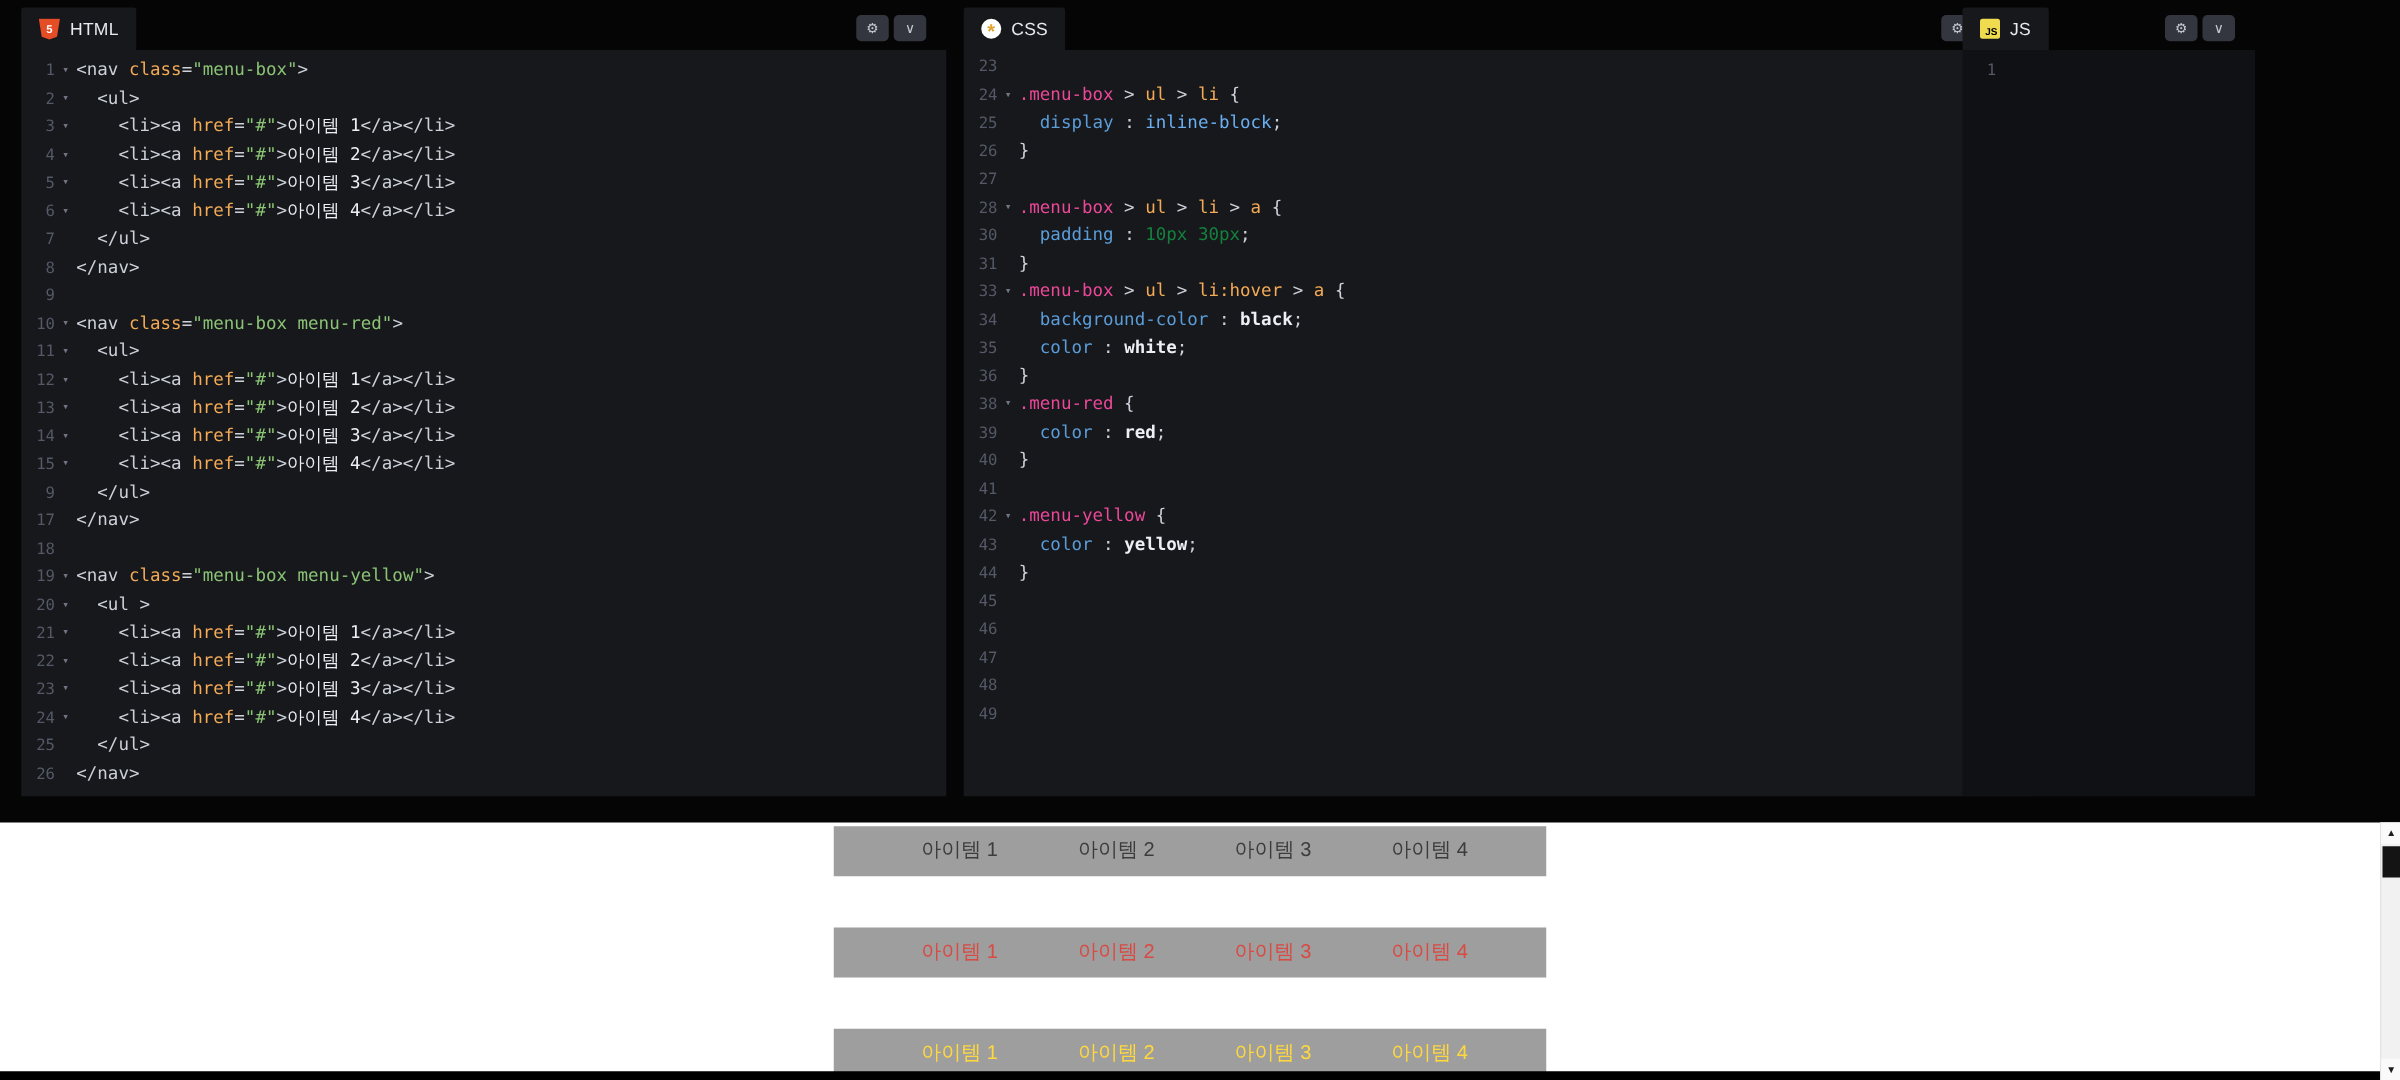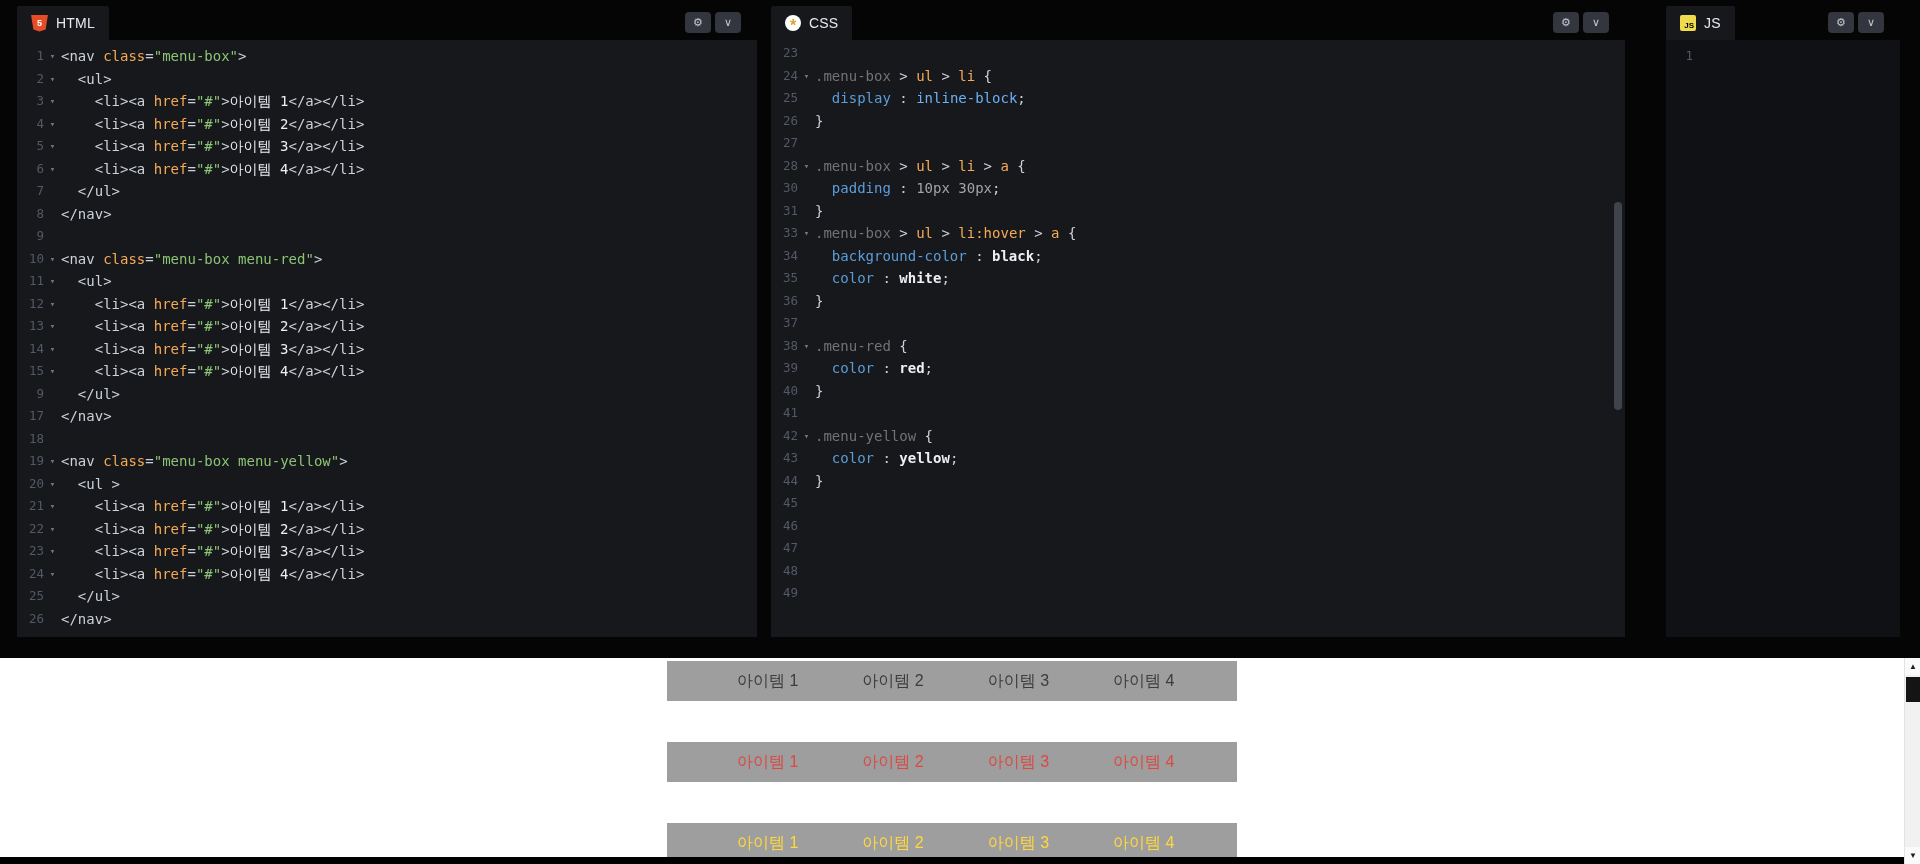--- a/index.html
+++ b/index.html
@@ -4,21 +4,21 @@
 <style>
   *{margin:0;padding:0;box-sizing:border-box;}
   html,body{background:#050505;}
   .stage{position:relative;width:1920px;height:864px;background:#050505;overflow:hidden;
          font-family:"Liberation Sans",sans-serif;}
 
   
   .panel{position:absolute;top:6px;height:631px;}
   .panel-html{left:17px;width:740px;}
   .panel-css{left:771px;width:854px;}
-  .panel-js{left:1666px;width:234px;}
+  .panel-js{left:1570px;width:234px;}
   .panel-header{position:relative;height:34px;}
   .tab{position:absolute;left:0;top:0;height:34px;background:#17181c;display:flex;
        align-items:center;gap:8px;padding:0 14px;border-radius:2px 2px 0 0;cursor:pointer;}
   .tab-label{color:#e6e9ef;font-weight:normal;font-size:14px;letter-spacing:.2px;}
   .actions{position:absolute;right:16px;top:6px;display:flex;gap:4px;}
   .icon-btn{width:26px;height:21px;background:#33363e;border:none;border-radius:4px;
             color:#c3c8d1;font-size:11px;display:flex;align-items:center;justify-content:center;cursor:pointer;}
   .code-area{position:absolute;left:0;right:0;top:34px;bottom:0;background:#17181c;overflow:hidden;
              padding-top:5px;font-family:"DejaVu Sans Mono","Liberation Mono",monospace;font-size:14px;}
   .panel-css .code-area{padding-top:2px;}
@@ -27,25 +27,25 @@
   .ln{width:27px;text-align:right;color:#535966;font-size:12.5px;flex:none;}
   .fold{width:17px;text-align:center;color:#6f7683;font-size:9px;flex:none;cursor:pointer;}
   .code{white-space:pre;}
 
   
   .t-tag{color:#ccd1d9;}
   .t-plain{color:#ccd1d9;}
   .t-attr{color:#f5ab56;}
   .t-str{color:#8bc475;}
   .t-text{color:#eceff4;}
-  .t-sel{color:#737373;text-align:center;}
+  .t-sel{color:#ec4899;text-align:center;}
   .t-elem{color:#f5ab56;}
   .t-prop{color:#5b9dd9;}
   .t-atom{color:#6ab0f3;}
-  .t-num{color:#a3a3a3;}
+  .t-num{color:#15803d;}
   .t-kw{color:#eceff4;font-weight:bold;}
 
   .css-scroll-thumb{position:absolute;right:3px;top:196px;width:8px;height:208px;
                     background:#3f434c;border-radius:4px;cursor:pointer;}
 
   
   .html-icon{width:17px;height:17px;background:#e44d26;
              clip-path:polygon(0 0,100% 0,86% 88%,50% 100%,14% 88%);
              display:flex;align-items:center;justify-content:center;}
   .html-icon i{color:#fff;font-size:9px;font-weight:bold;font-style:normal;line-height:1;}
@@ -301,25 +301,20 @@
           <span class="ln">35</span>
           <span class="fold"></span>
           <span class="code"><span class="t-plain">  </span><span class="t-prop">color</span><span class="t-plain"> : </span><span class="t-kw">white</span><span class="t-plain">;</span></span>
         </div>
         <div class="code-line">
           <span class="ln">36</span>
           <span class="fold"></span>
           <span class="code"><span class="t-plain">}</span></span>
         </div>
         <div class="code-line">
-          <span class="ln">37</span>
-          <span class="fold"></span>
-          <span class="code"></span>
-        </div>
-        <div class="code-line">
           <span class="ln">38</span>
           <span class="fold">▾</span>
           <span class="code"><span class="t-sel">.menu-red</span><span class="t-plain"> {</span></span>
         </div>
         <div class="code-line">
           <span class="ln">39</span>
           <span class="fold"></span>
           <span class="code"><span class="t-plain">  </span><span class="t-prop">color</span><span class="t-plain"> : </span><span class="t-kw">red</span><span class="t-plain">;</span></span>
         </div>
         <div class="code-line">

